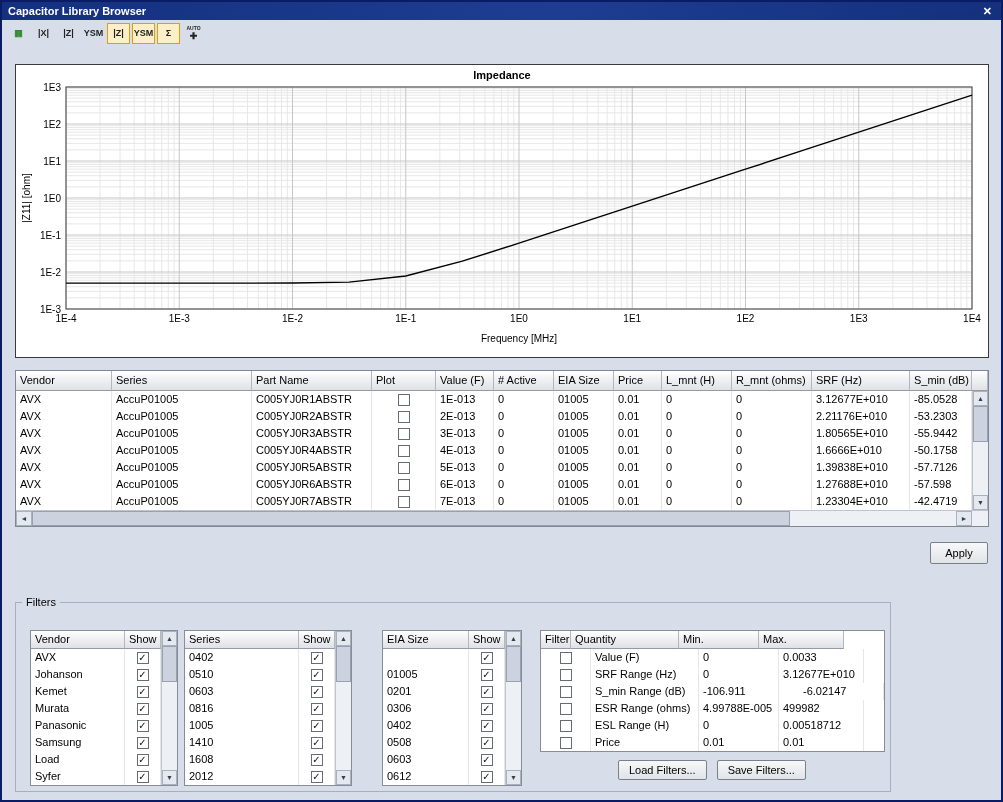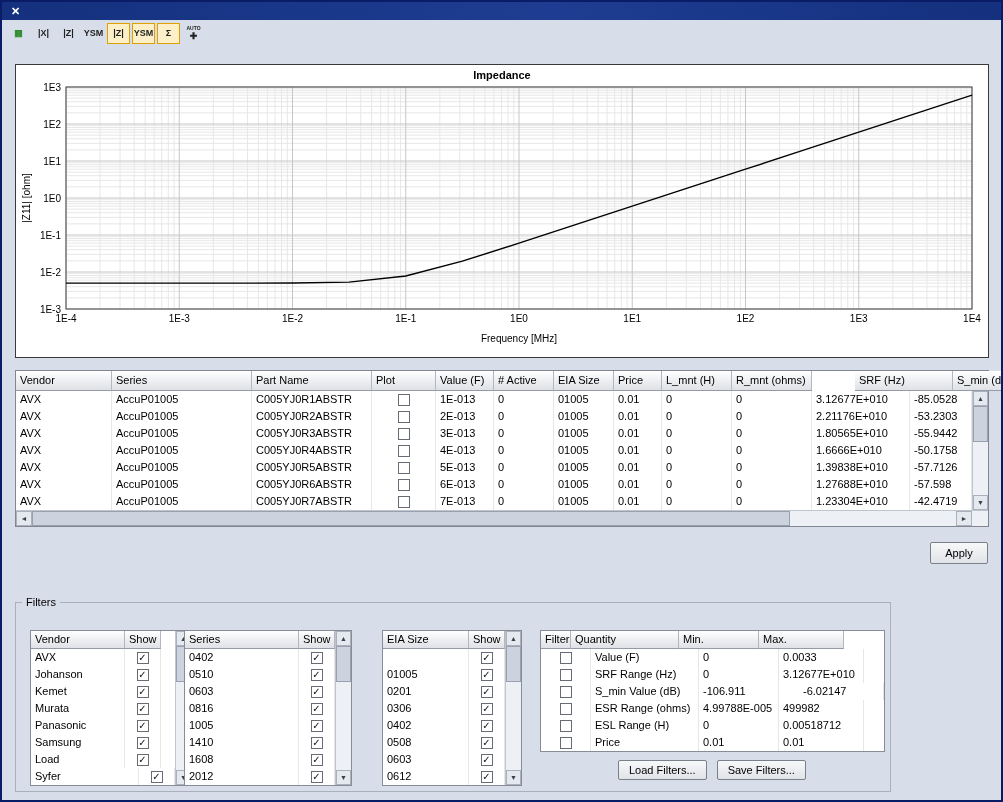--- a/index.html
+++ b/index.html
@@ -70,20 +70,21 @@
   .fbtns { position:absolute; display:flex; gap:10px; }
 
   .chart-svg text { font-family:"Liberation Sans",sans-serif; }
 </style>
 </head>
 <body>
 
 <div class="window">
 
   <div class="titlebar">
+    <span class="title">Capacitor Library Browser</span>
     <span class="close">✕</span>
   </div>
 
   <div class="toolbar">
       <button class="tbtn">
         <span class="glyph" style="color: rgb(46, 139, 46);">▦</span>
       </button>
       <button class="tbtn">
         <span class="glyph">|X|</span>
       </button>
@@ -267,21 +268,21 @@
         <div class="hcell" style="width: 96px;">Vendor</div>
         <div class="hcell" style="width: 140px;">Series</div>
         <div class="hcell" style="width: 120px;">Part Name</div>
         <div class="hcell" style="width: 64px;">Plot</div>
         <div class="hcell" style="width: 58px;">Value (F)</div>
         <div class="hcell" style="width: 60px;"># Active</div>
         <div class="hcell" style="width: 60px;">EIA Size</div>
         <div class="hcell" style="width: 48px;">Price</div>
         <div class="hcell" style="width: 70px;">L_mnt (H)</div>
         <div class="hcell" style="width: 80px;">R_mnt (ohms)</div>
-        <div class="hcell" style="width: 98px; margin-left: 43px;">SRF (Hz)</div>
+        <div class="hcell" style="width: 98px;">SRF (Hz)</div>
         <div class="hcell" style="width: 62px;">S_min (dB)</div>
         <div class="corner-h"></div>
       </div>
     <div class="tbody-row">
       <div class="rows-col">
           <div class="trow">
             <div class="tcell" style="width: 96px;">AVX</div>
             <div class="tcell" style="width: 140px;">AccuP01005</div>
             <div class="tcell" style="width: 120px;">C005YJ0R1ABSTR</div>
             <div class="tcell center" style="width: 64px;">
@@ -459,21 +460,21 @@
               <span class="cb">✓</span>
             </div>
           </div>
           <div class="frow">
             <div class="fcell" style="width: 94px;">Load</div>
             <div class="fcell center" style="width: 36px;">
               <span class="cb">✓</span>
             </div>
           </div>
           <div class="frow">
-            <div class="fcell" style="width: 108px;">Syfer</div>
+            <div class="fcell" style="width: 94px;">Syfer</div>
             <div class="fcell center" style="width: 36px;">
               <span class="cb">✓</span>
             </div>
           </div>
         </div>
       <div id="vendor-scroll">
           <div class="vsb" style="height: 154px;">
             <div class="sb-btn">▲</div>
             <div class="vtrack">
               <div class="vthumb"></div>
@@ -632,21 +633,21 @@
             <span class="cb"></span>
           </div>
           <div class="fcell" style="width: 108px;">SRF Range (Hz)</div>
           <div class="fcell" style="width: 80px;">0</div>
           <div class="fcell" style="width: 85px;">3.12677E+010</div>
         </div>
         <div class="frow">
           <div class="fcell center" style="width: 50px;">
             <span class="cb"></span>
           </div>
-          <div class="fcell" style="width: 108px;">S_min Value (dB)</div>
+          <div class="fcell" style="width: 108px;">S_min Range (dB)</div>
           <div class="fcell" style="width: 80px;">-106.911</div>
           <div class="fcell" style="width: 85px; margin-left: 20px;">-6.02147</div>
         </div>
         <div class="frow">
           <div class="fcell center" style="width: 50px;">
             <span class="cb"></span>
           </div>
           <div class="fcell" style="width: 108px;">ESR Range (ohms)</div>
           <div class="fcell" style="width: 80px;">4.99788E-005</div>
           <div class="fcell" style="width: 85px;">499982</div>

